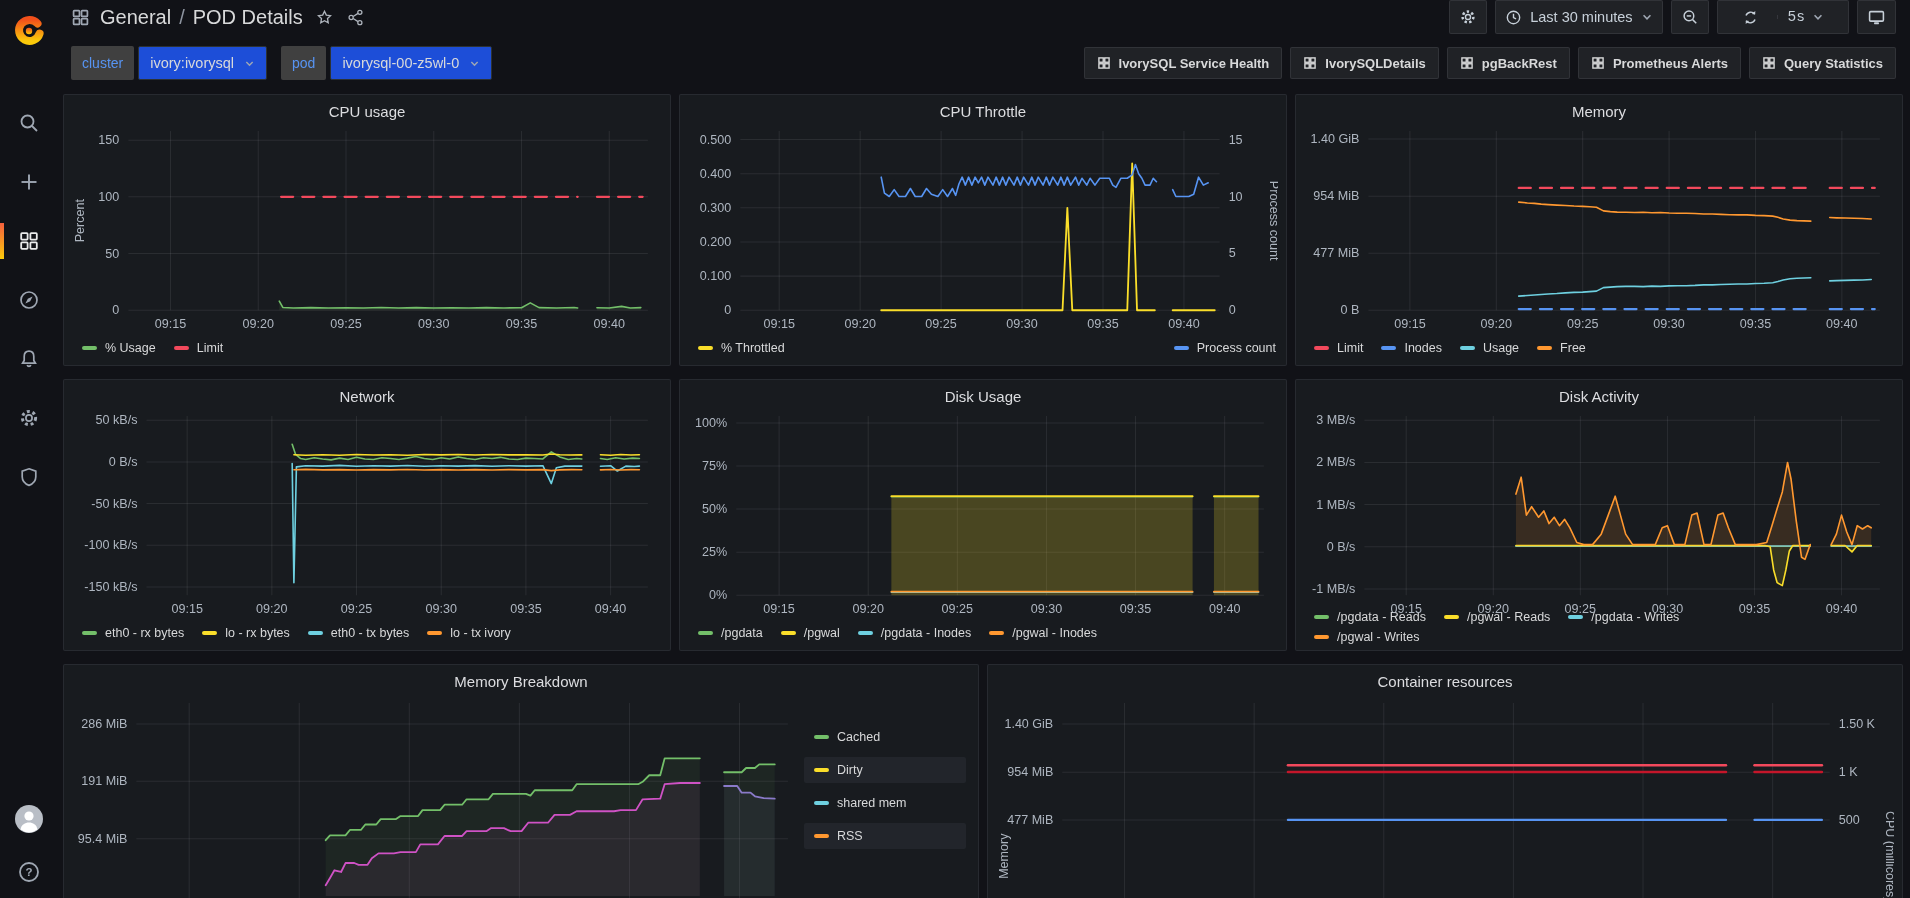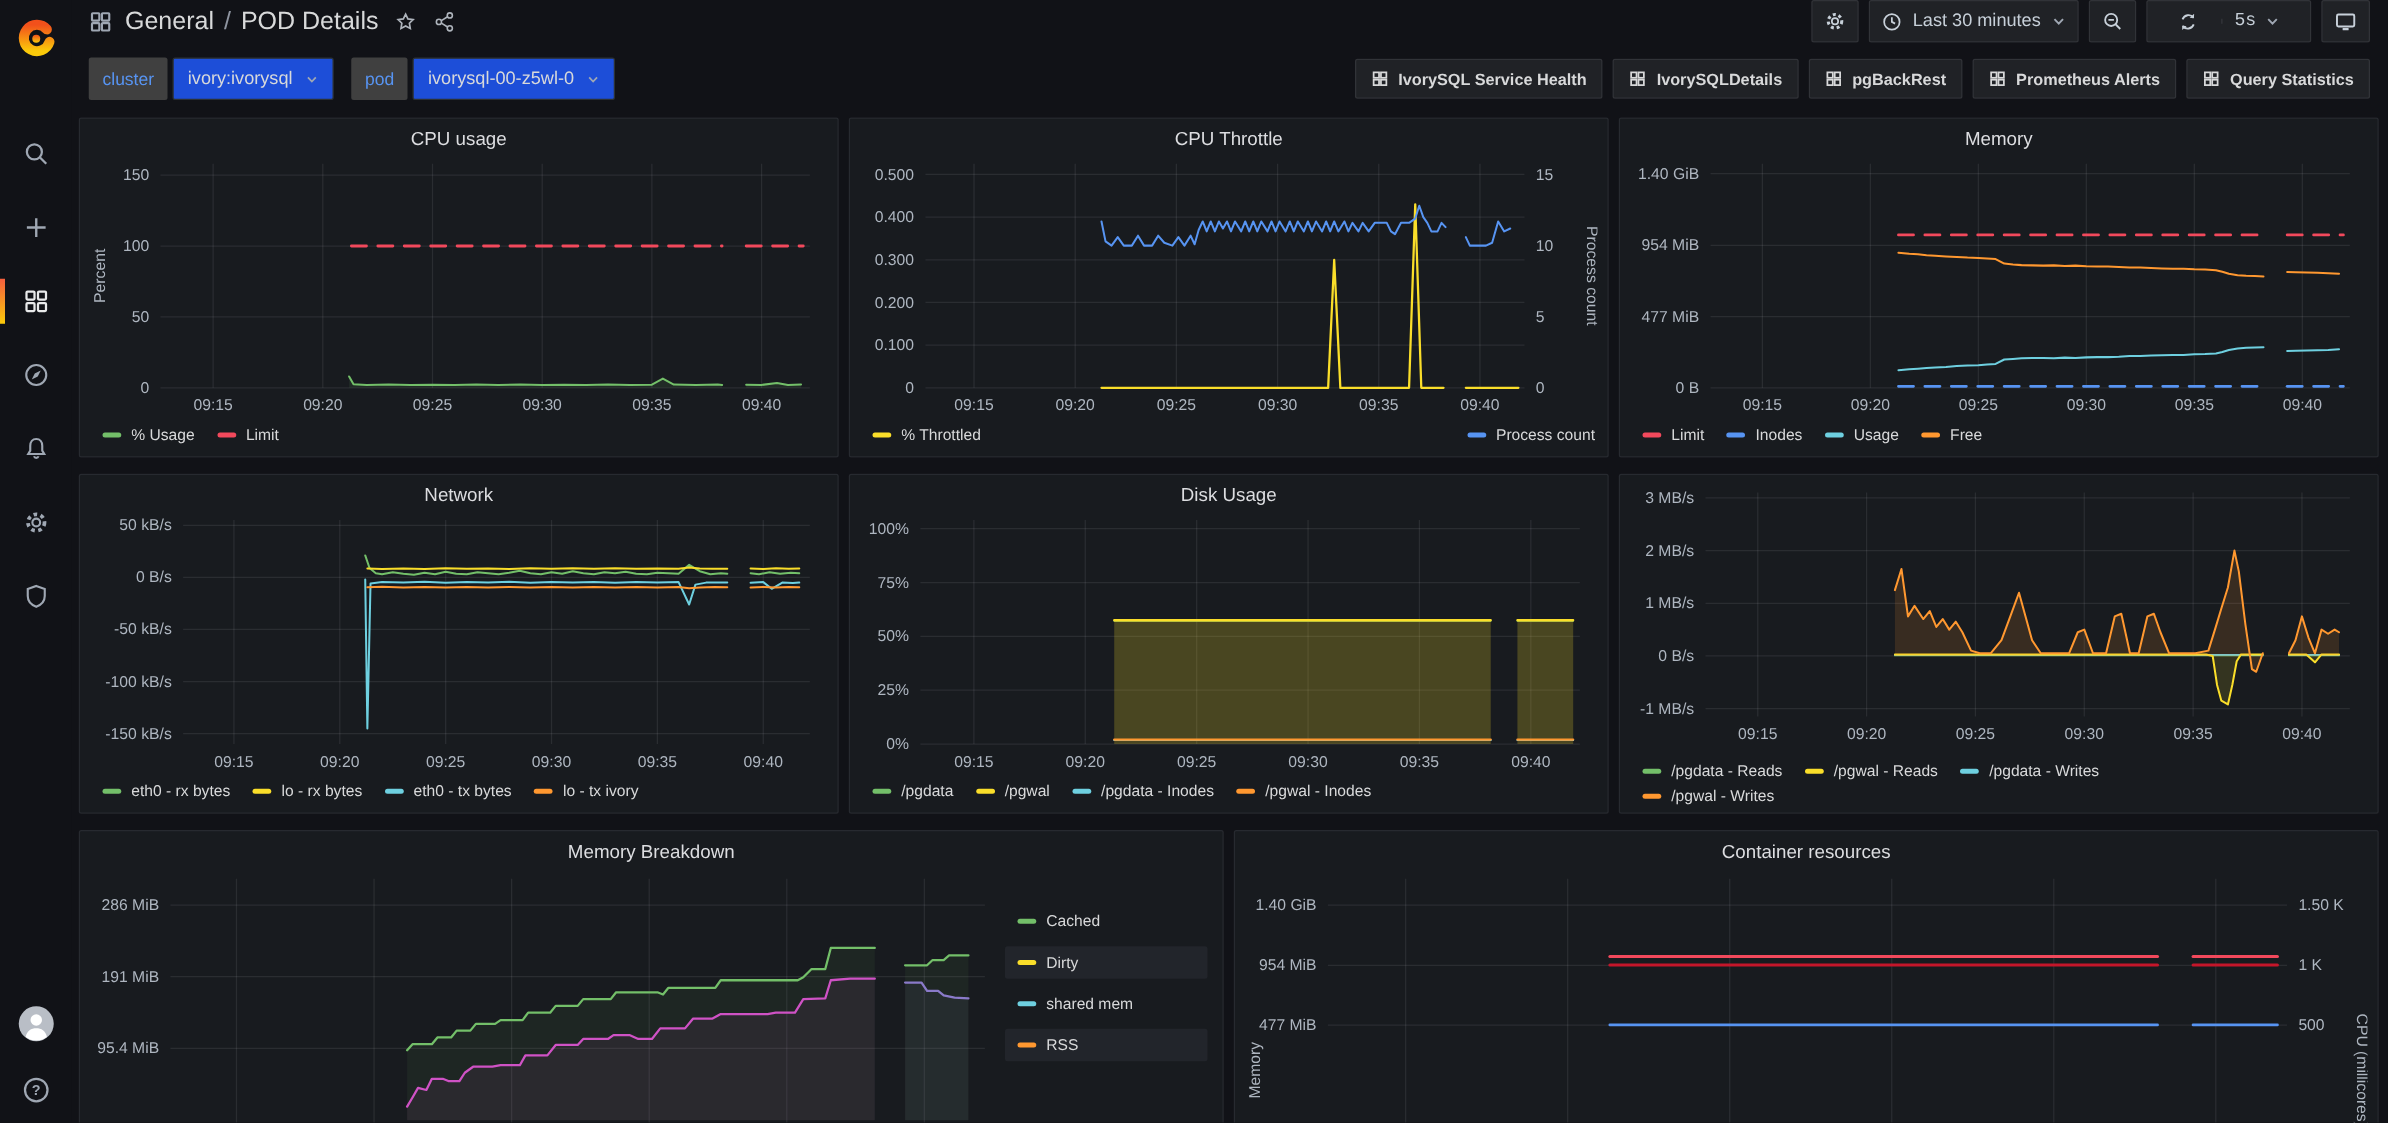--- a/index.html
+++ b/index.html
@@ -577,20 +577,21 @@
               <span>/pgdata - Inodes</span>
             </div>
             <div class="legend-item">
               <span class="legend-bar" style="background: rgb(255, 152, 48);"></span>
               <span>/pgwal - Inodes</span>
             </div>
           </div>
       </section>
 
       <section class="panel w2">
+        <h2>Disk Activity</h2>
         <div class="chart-box">
           <svg viewBox="0 0 586 212">
               <line x1="101.51351351351352" x2="101.51351351351352" y1="8" y2="186" stroke="rgba(204,204,220,0.10)"></line>
               <text x="101.51351351351352" y="204" text-anchor="middle" fill="#aeb6c0" font-size="12.5">09:15</text>
               <line x1="188" x2="188" y1="8" y2="186" stroke="rgba(204,204,220,0.10)"></line>
               <text x="188" y="204" text-anchor="middle" fill="#aeb6c0" font-size="12.5">09:20</text>
               <line x1="274.48648648648646" x2="274.48648648648646" y1="8" y2="186" stroke="rgba(204,204,220,0.10)"></line>
               <text x="274.48648648648646" y="204" text-anchor="middle" fill="#aeb6c0" font-size="12.5">09:25</text>
               <line x1="360.9729729729729" x2="360.9729729729729" y1="8" y2="186" stroke="rgba(204,204,220,0.10)"></line>
               <text x="360.9729729729729" y="204" text-anchor="middle" fill="#aeb6c0" font-size="12.5">09:30</text>

